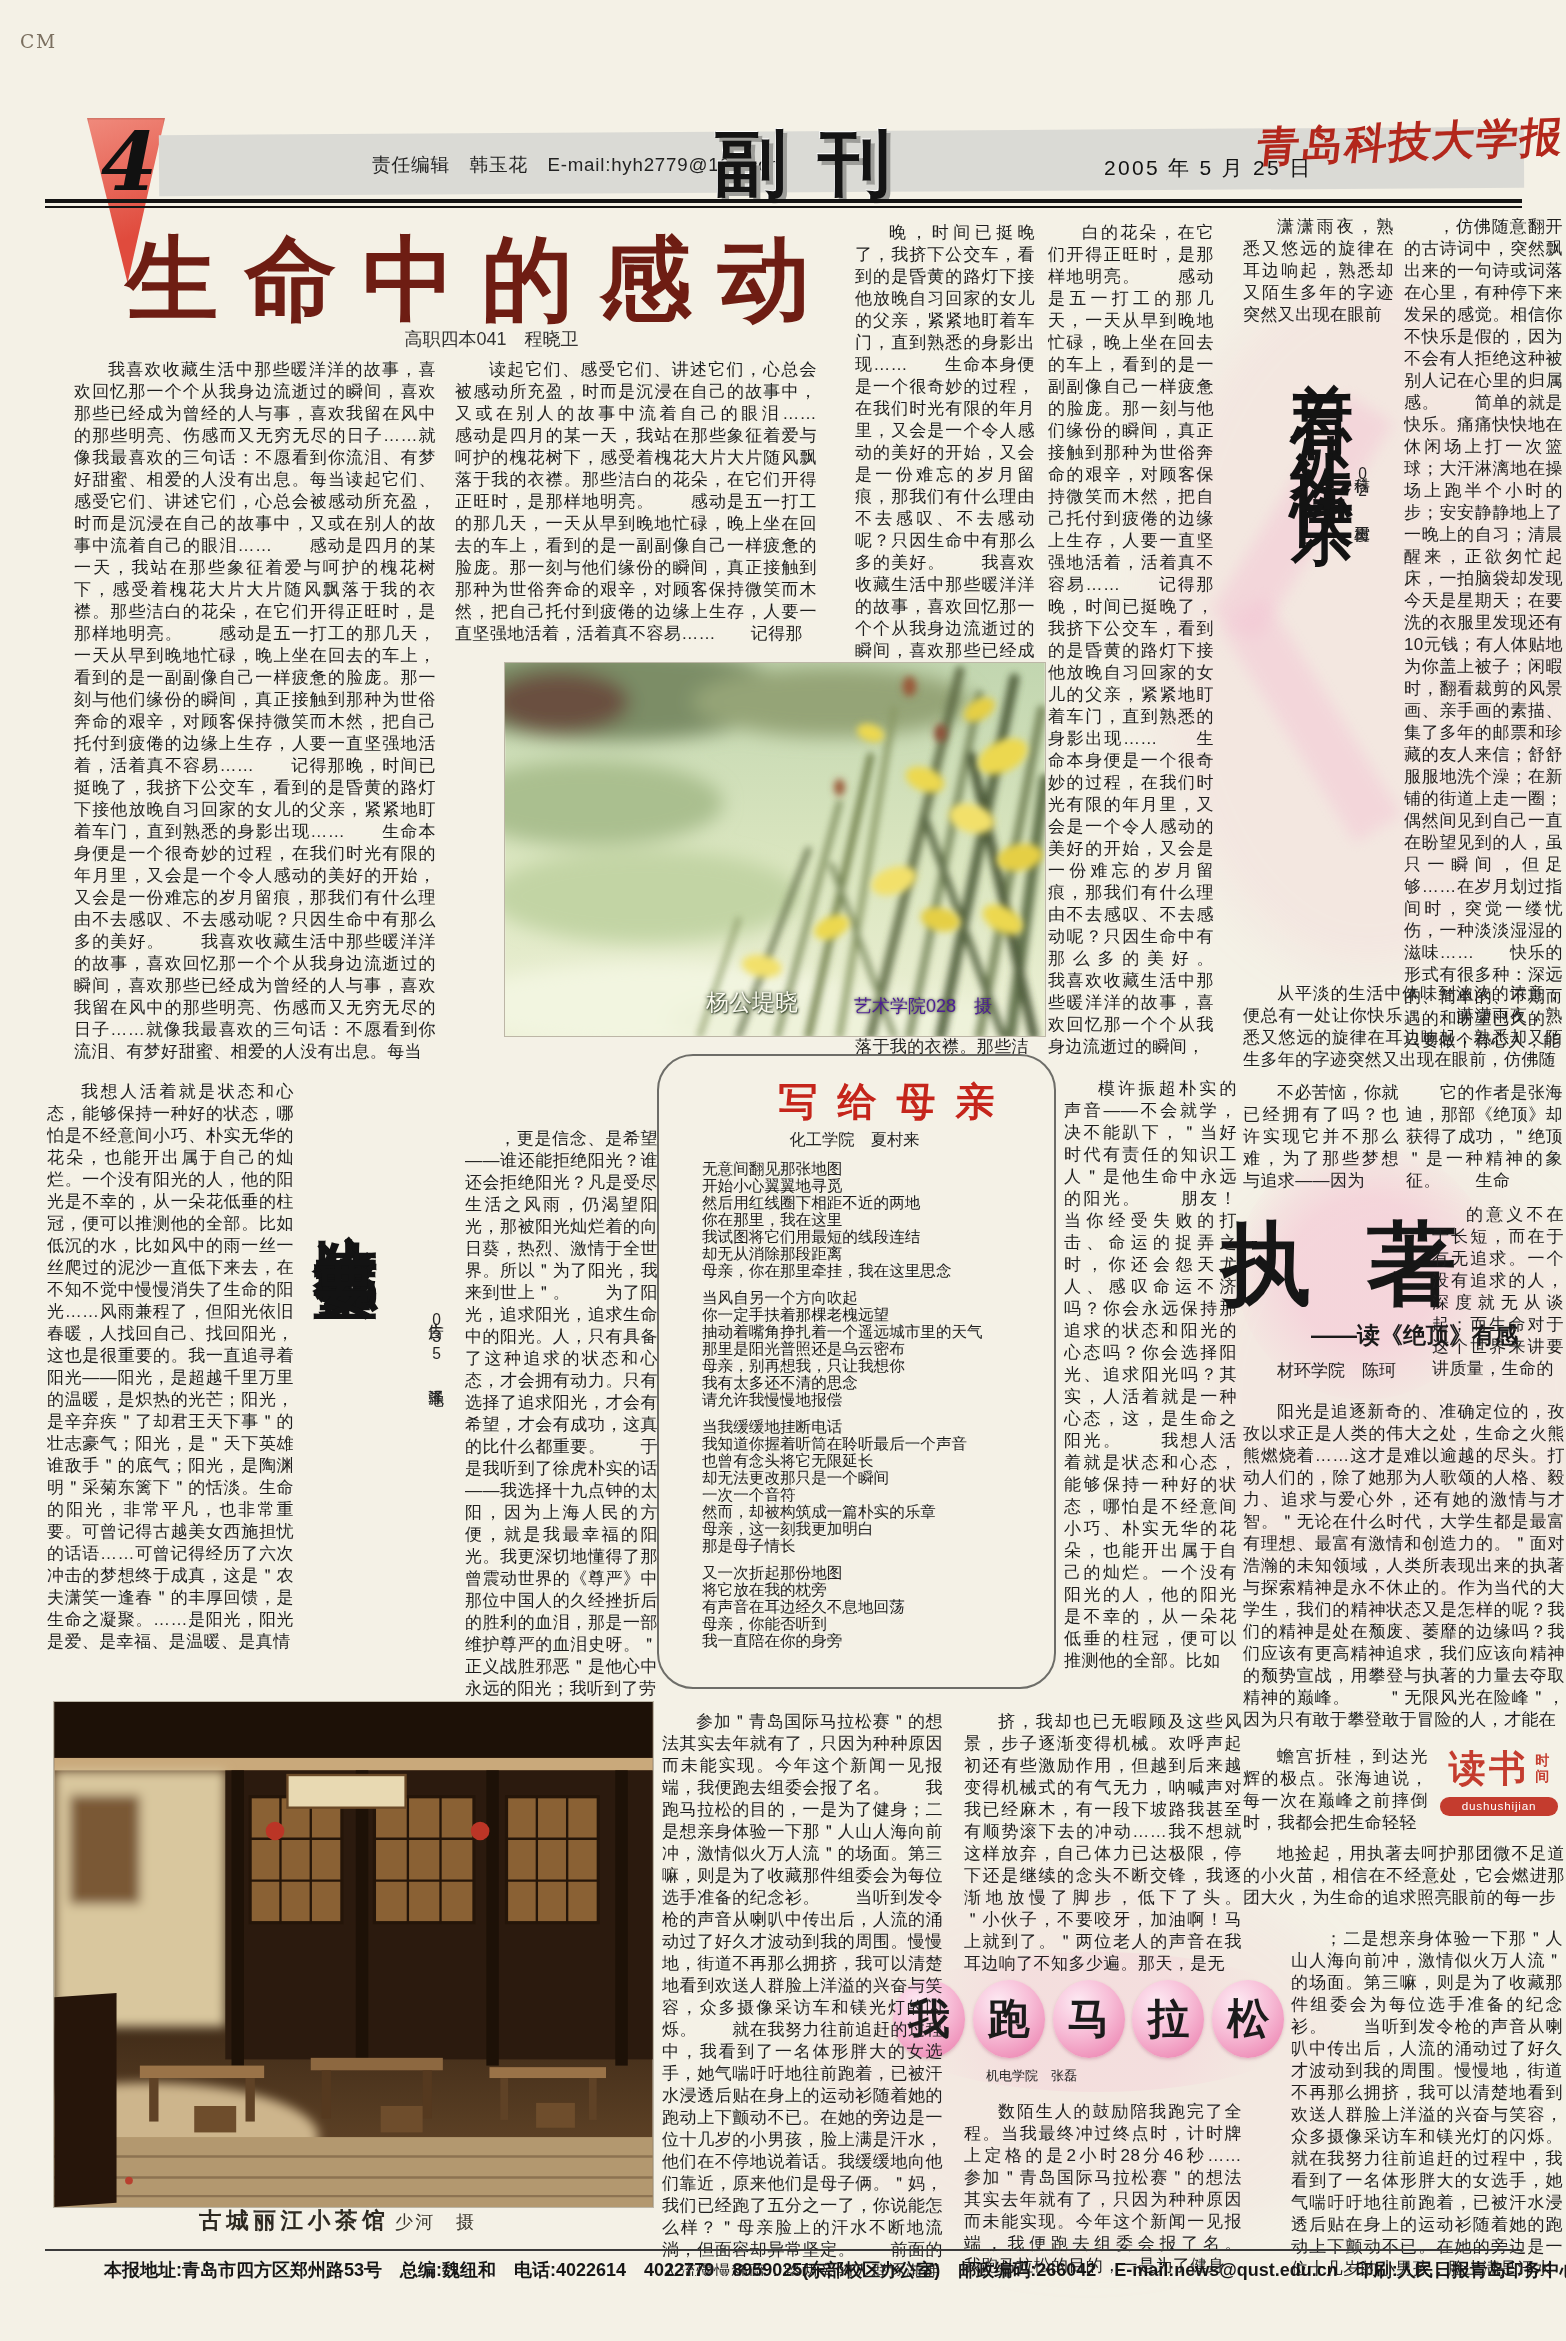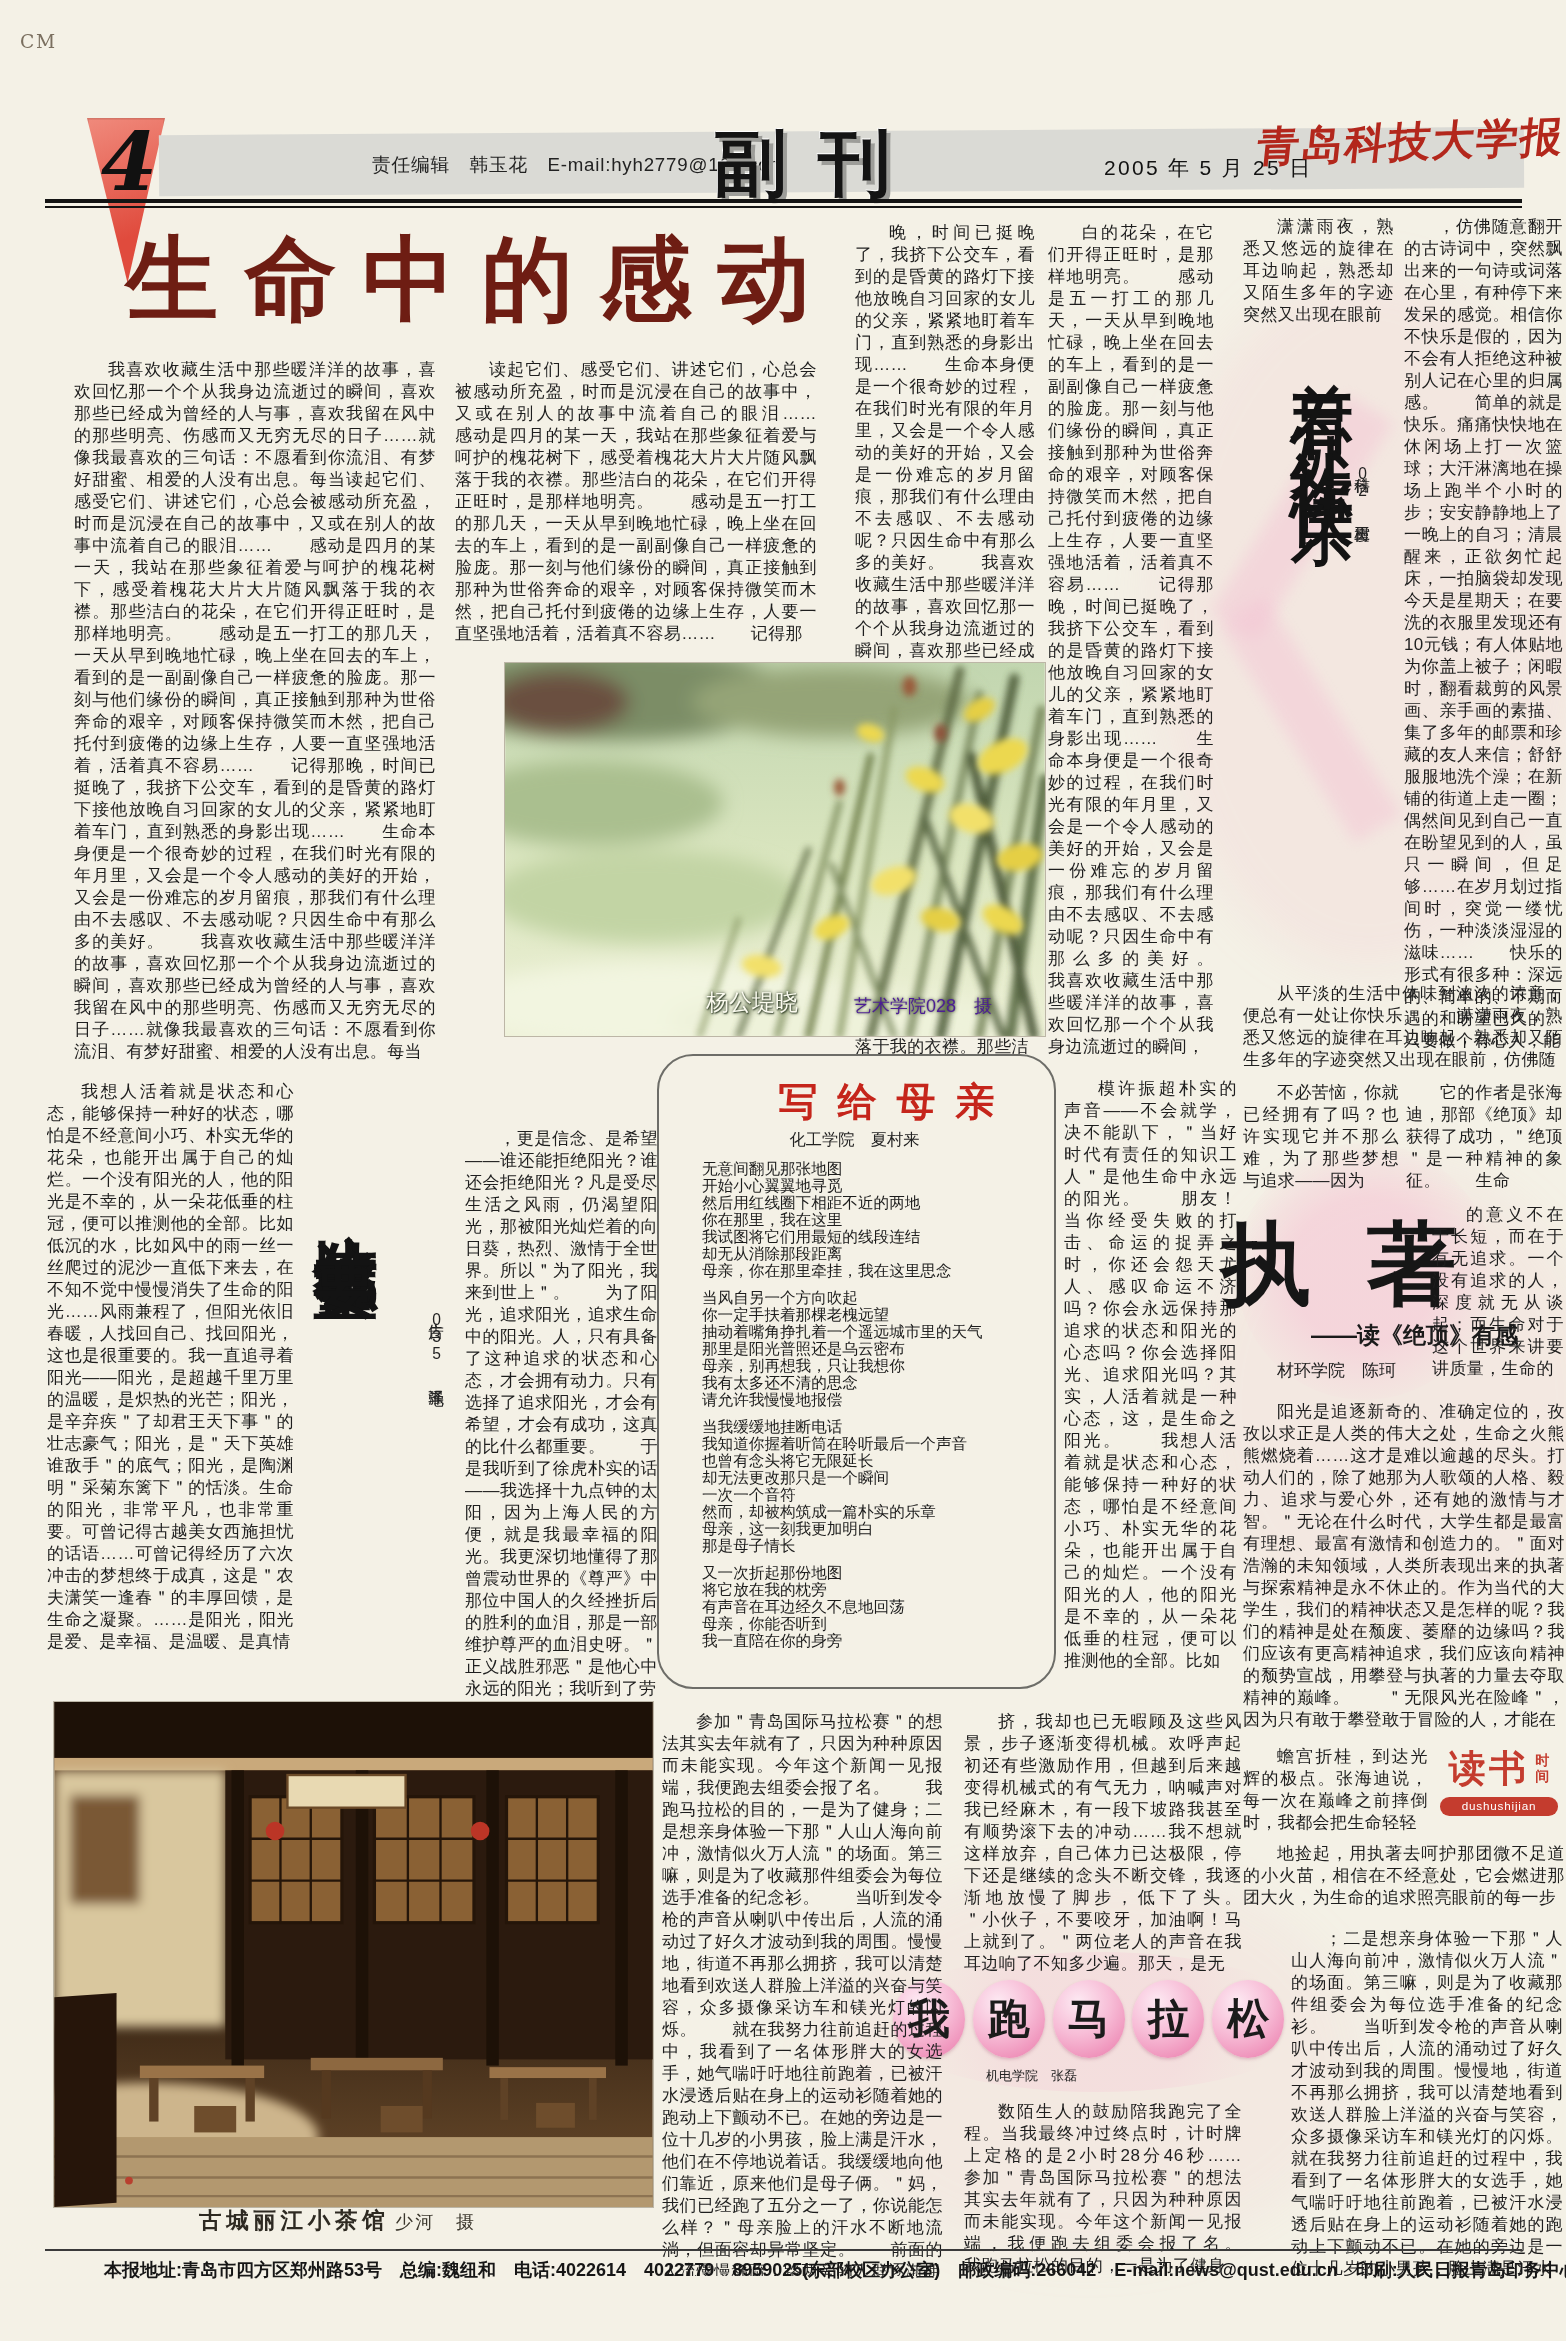--- a/index.html
+++ b/index.html
@@ -88,20 +88,21 @@
   <div class="abs pagenum">4</div>
   <div class="abs hbar"></div>
   <div class="abs duty">责任编辑　韩玉花　E-mail:hyh2779@163.com</div>
   <div class="abs fukan">副刊</div>
   <div class="abs hdate">2005 年 5 月 25 日</div>
   <div class="abs masthead">青岛科技大学报</div>
   <div class="abs rule-a"></div>
   <div class="abs rule-b"></div>
 
   <div class="abs a1-title">生命中的感动</div>
+  <div class="abs a1-byline">高职四本041　程晓卫</div>
   <div class="col" style="left:74px;top:359px;width:362px;height:702px;">我喜欢收藏生活中那些暖洋洋的故事，喜欢回忆那一个个从我身边流逝过的瞬间，喜欢那些已经成为曾经的人与事，喜欢我留在风中的那些明亮、伤感而又无穷无尽的日子……就像我最喜欢的三句话：不愿看到你流泪、有梦好甜蜜、相爱的人没有出息。每当读起它们、感受它们、讲述它们，心总会被感动所充盈，时而是沉浸在自己的故事中，又或在别人的故事中流着自己的眼泪……　　感动是四月的某一天，我站在那些象征着爱与呵护的槐花树下，感受着槐花大片大片随风飘落于我的衣襟。那些洁白的花朵，在它们开得正旺时，是那样地明亮。　　感动是五一打工的那几天，一天从早到晚地忙碌，晚上坐在回去的车上，看到的是一副副像自己一样疲惫的脸庞。那一刻与他们缘份的瞬间，真正接触到那种为世俗奔命的艰辛，对顾客保持微笑而木然，把自己托付到疲倦的边缘上生存，人要一直坚强地活着，活着真不容易……　　记得那晚，时间已挺晚了，我挤下公交车，看到的是昏黄的路灯下接他放晚自习回家的女儿的父亲，紧紧地盯着车门，直到熟悉的身影出现……　　生命本身便是一个很奇妙的过程，在我们时光有限的年月里，又会是一个令人感动的美好的开始，又会是一份难忘的岁月留痕，那我们有什么理由不去感叹、不去感动呢？只因生命中有那么多的美好。　　我喜欢收藏生活中那些暖洋洋的故事，喜欢回忆那一个个从我身边流逝过的瞬间，喜欢那些已经成为曾经的人与事，喜欢我留在风中的那些明亮、伤感而又无穷无尽的日子……就像我最喜欢的三句话：不愿看到你流泪、有梦好甜蜜、相爱的人没有出息。每当</div>
   <div class="col" style="left:455px;top:359px;width:362px;height:300px;">读起它们、感受它们、讲述它们，心总会被感动所充盈，时而是沉浸在自己的故事中，又或在别人的故事中流着自己的眼泪……　　感动是四月的某一天，我站在那些象征着爱与呵护的槐花树下，感受着槐花大片大片随风飘落于我的衣襟。那些洁白的花朵，在它们开得正旺时，是那样地明亮。　　感动是五一打工的那几天，一天从早到晚地忙碌，晚上坐在回去的车上，看到的是一副副像自己一样疲惫的脸庞。那一刻与他们缘份的瞬间，真正接触到那种为世俗奔命的艰辛，对顾客保持微笑而木然，把自己托付到疲倦的边缘上生存，人要一直坚强地活着，活着真不容易……　　记得那</div>
   <div class="col" style="left:855px;top:222px;width:180px;height:839px;">晚，时间已挺晚了，我挤下公交车，看到的是昏黄的路灯下接他放晚自习回家的女儿的父亲，紧紧地盯着车门，直到熟悉的身影出现……　　生命本身便是一个很奇妙的过程，在我们时光有限的年月里，又会是一个令人感动的美好的开始，又会是一份难忘的岁月留痕，那我们有什么理由不去感叹、不去感动呢？只因生命中有那么多的美好。　　我喜欢收藏生活中那些暖洋洋的故事，喜欢回忆那一个个从我身边流逝过的瞬间，喜欢那些已经成为曾经的人与事，喜欢我留在风中的那些明亮、伤感而又无穷无尽的日子……就像我最喜欢的三句话：不愿看到你流泪、有梦好甜蜜、相爱的人没有出息。每当读起它们、感受它们、讲述它们，心总会被感动所充盈，时而是沉浸在自己的故事中，又或在别人的故事中流着自己的眼泪……　　感动是四月的某一天，我站在那些象征着爱与呵护的槐花树下，感受着槐花大片大片随风飘落于我的衣襟。那些洁</div>
   <div class="col" style="left:1048px;top:222px;width:166px;height:839px;">白的花朵，在它们开得正旺时，是那样地明亮。　　感动是五一打工的那几天，一天从早到晚地忙碌，晚上坐在回去的车上，看到的是一副副像自己一样疲惫的脸庞。那一刻与他们缘份的瞬间，真正接触到那种为世俗奔命的艰辛，对顾客保持微笑而木然，把自己托付到疲倦的边缘上生存，人要一直坚强地活着，活着真不容易……　　记得那晚，时间已挺晚了，我挤下公交车，看到的是昏黄的路灯下接他放晚自习回家的女儿的父亲，紧紧地盯着车门，直到熟悉的身影出现……　　生命本身便是一个很奇妙的过程，在我们时光有限的年月里，又会是一个令人感动的美好的开始，又会是一份难忘的岁月留痕，那我们有什么理由不去感叹、不去感动呢？只因生命中有那么多的美好。　　我喜欢收藏生活中那些暖洋洋的故事，喜欢回忆那一个个从我身边流逝过的瞬间，</div>
 
   <div class="abs photo" style="left:504px;top:662px;width:540px;height:373px;">
     <svg width="540" height="373" viewBox="0 0 694 480">
       <defs>
         <linearGradient id="pond" x1="0" y1="0" x2="0" y2="1">
           <stop offset="0" stop-color="#c2d6b0"></stop>

